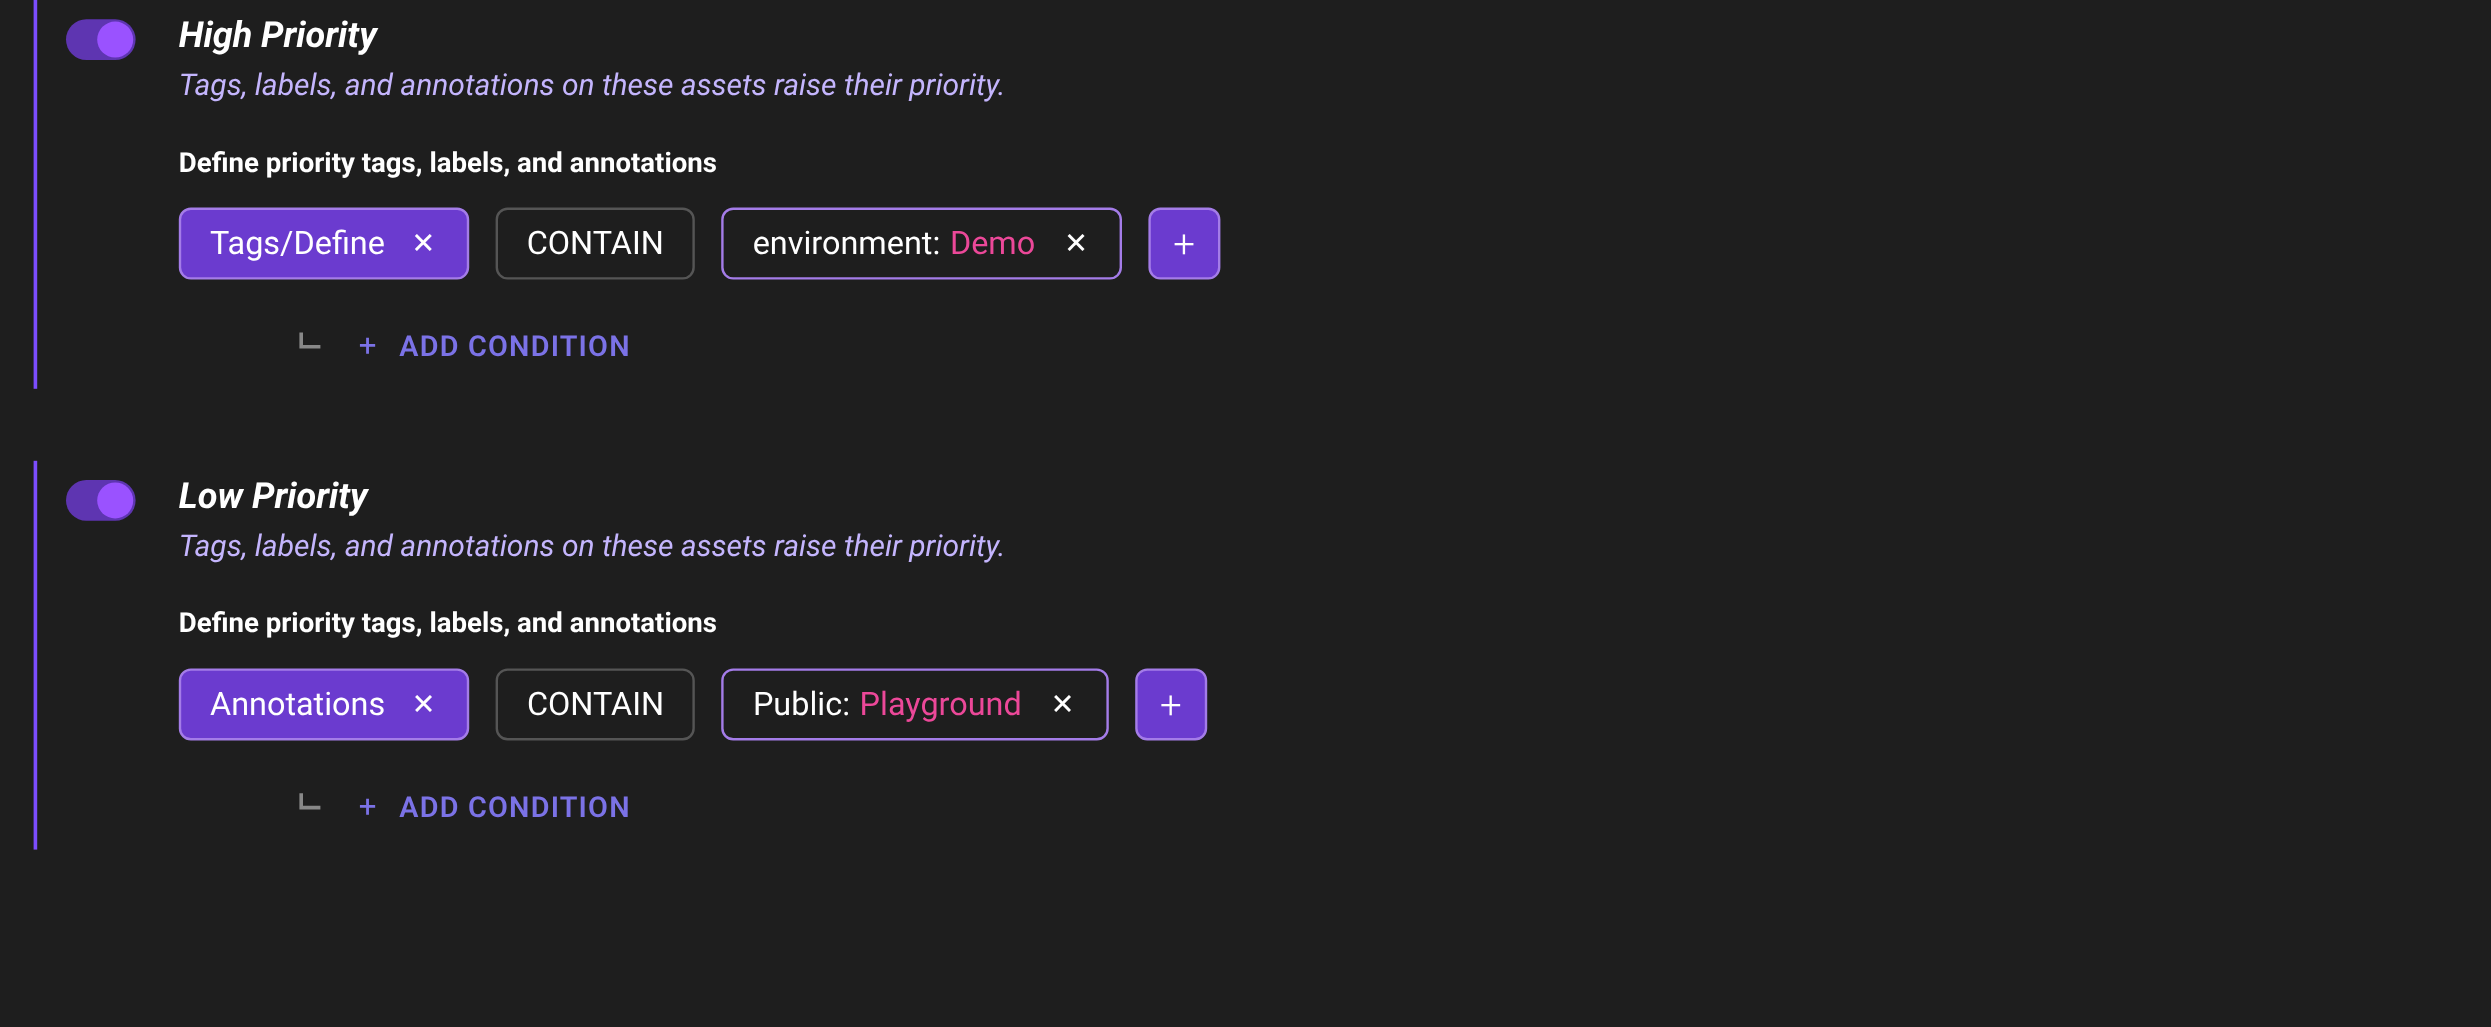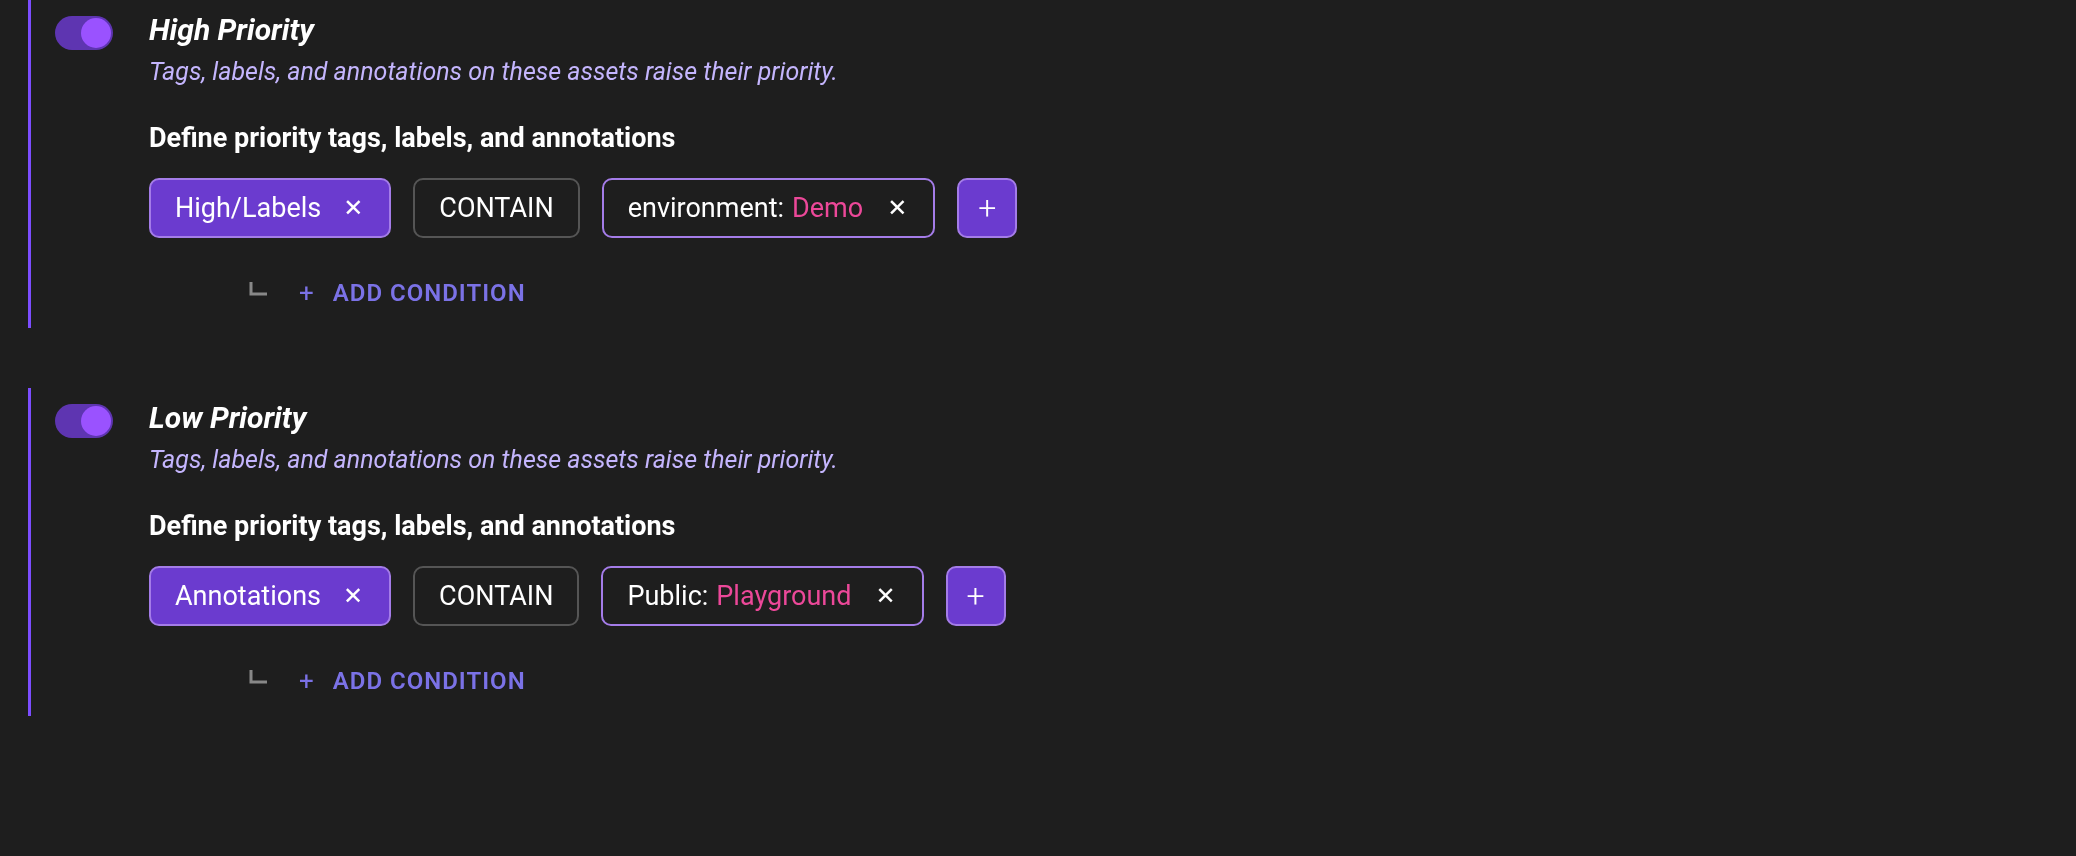--- a/index.html
+++ b/index.html
@@ -48,21 +48,21 @@
     font-weight: 700;
     color: #ffffff;
     margin-bottom: 10px;
   }
   .subtitle {
     font-size: 25px;
     color: #c4b5fd;
     margin-bottom: 36px;
   }
   .define-title {
-    font-size: 27px;
+    font-size: 23px;
     font-weight: 700;
     color: #ffffff;
     margin-bottom: 24px;
   }
   .chip-row {
     display: flex;
     align-items: center;
     gap: 22px;
     margin-bottom: 40px;
     flex-wrap: wrap;
@@ -148,21 +148,21 @@
     <div class="toggle"></div>
     <div class="header-text">
       <div class="title">High Priority</div>
       <div class="subtitle">Tags, labels, and annotations on these assets raise their priority.</div>
     </div>
   </div>
   <div class="content-indent">
     <div class="define-title">Define priority tags, labels, and annotations</div>
     <div class="chip-row">
       <div class="chip chip-filled">
-        <span>High/Labels</span>
+        <span>Tags/Define</span>
         <span class="close-x">✕</span>
       </div>
       <div class="chip chip-outline">
         <span>CONTAIN</span>
       </div>
       <div class="chip chip-value">
         <span>environment:</span>
         <span class="val">Demo</span>
         <span class="close-x" style="margin-left:14px">✕</span>
       </div>

